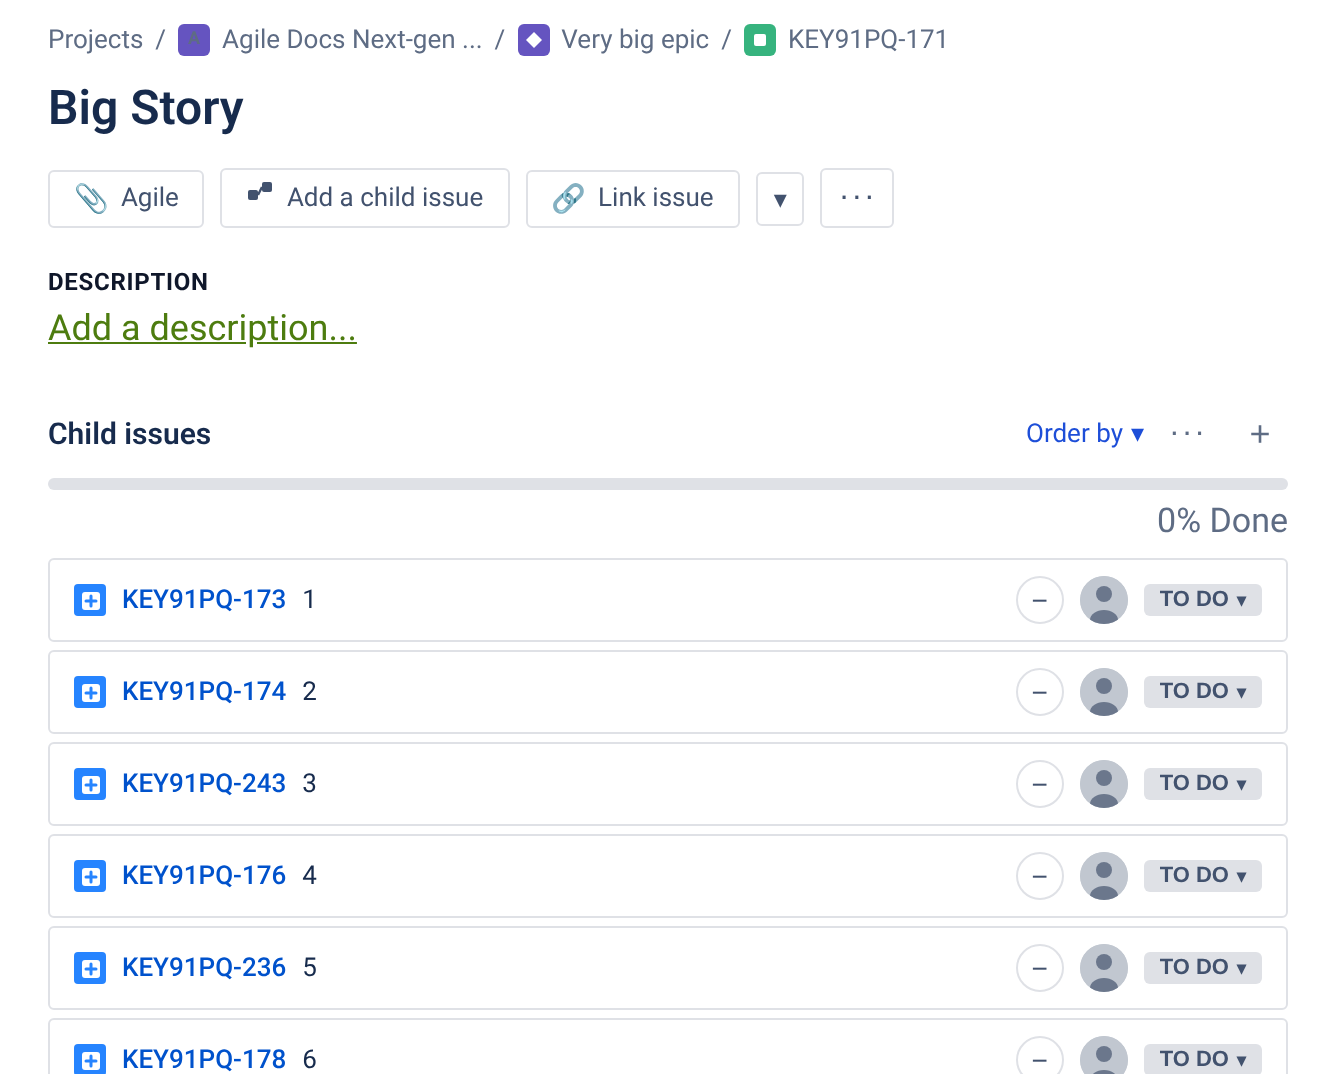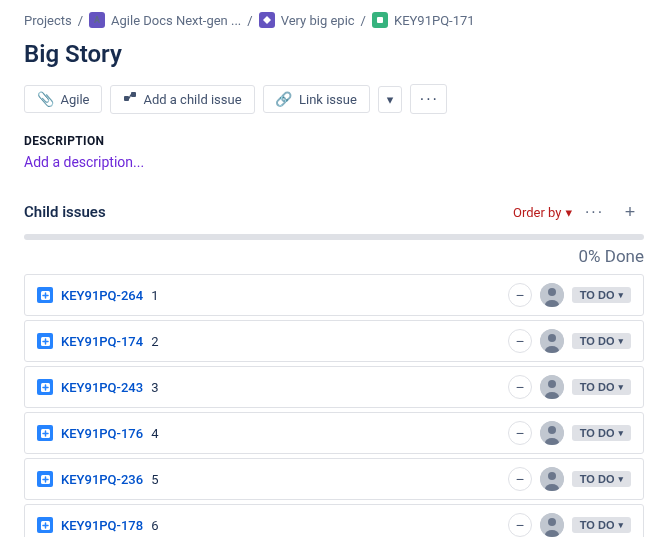--- a/index.html
+++ b/index.html
@@ -128,23 +128,24 @@
     }
     .section-label {
       font-size: 12px;
       font-weight: 700;
       color: #0f172a;
       margin-bottom: 6px;
       text-transform: uppercase;
       letter-spacing: 0.03em;
     }
     .description-placeholder {
-      color: #6d28d9;
-      font-size: 14px;
+      color: #4d7c0f;
+      font-size: 18px;
       cursor: text;
+      text-decoration: underline;
     }
 
     
     .child-issues-header {
       display: flex;
       align-items: center;
       justify-content: space-between;
       padding: 8px 24px 0;
     }
     .child-issues-title {
@@ -154,21 +155,21 @@
     }
     .child-issues-controls {
       display: flex;
       align-items: center;
       gap: 8px;
     }
     .order-by-btn {
       display: inline-flex;
       align-items: center;
       gap: 4px;
-      color: #b91c1c;
+      color: #1d4ed8;
       font-size: 13px;
       cursor: pointer;
       background: none;
       border: none;
       font-family: inherit;
     }
     .dots-btn {
       display: inline-flex;
       align-items: center;
       justify-content: center;
@@ -391,21 +392,21 @@
 <div class="progress-label">0% Done</div>
 
 <div class="issue-list" id="issue-list">
 <div class="issue-row">
     <div class="issue-type-icon">
       <svg viewBox="0 0 11 11" fill="none">
         <rect x="1" y="1" width="9" height="9" rx="1.5" fill="white"></rect>
         <path d="M3 5.5h5M5.5 3v5" stroke="#2684ff" stroke-width="1.5" stroke-linecap="round"></path>
       </svg>
     </div>
-    <a href="#" class="issue-key">KEY91PQ-264</a>
+    <a href="#" class="issue-key">KEY91PQ-173</a>
     <span class="issue-number">1</span>
     <button class="issue-minus-btn">−</button>
     <div class="avatar">
       <svg viewBox="0 0 24 24" fill="none">
         <circle cx="12" cy="12" r="12" fill="#c1c7d0"></circle>
         <circle cx="12" cy="9" r="4" fill="#6b778c"></circle>
         <ellipse cx="12" cy="22" rx="7" ry="5" fill="#6b778c"></ellipse>
       </svg>
     </div>
     <button class="status-badge">

